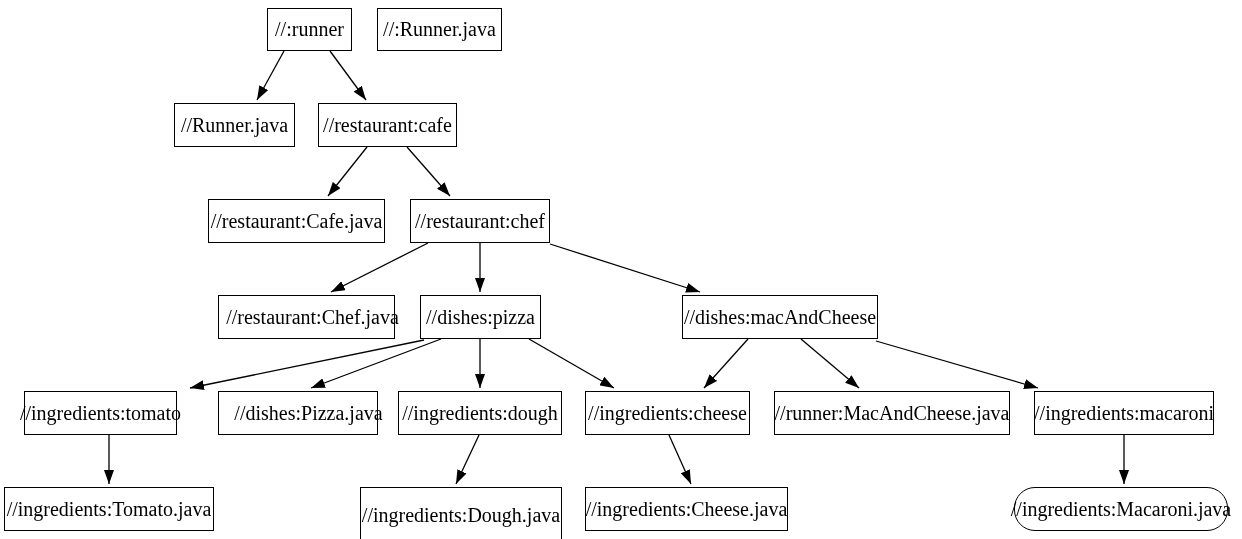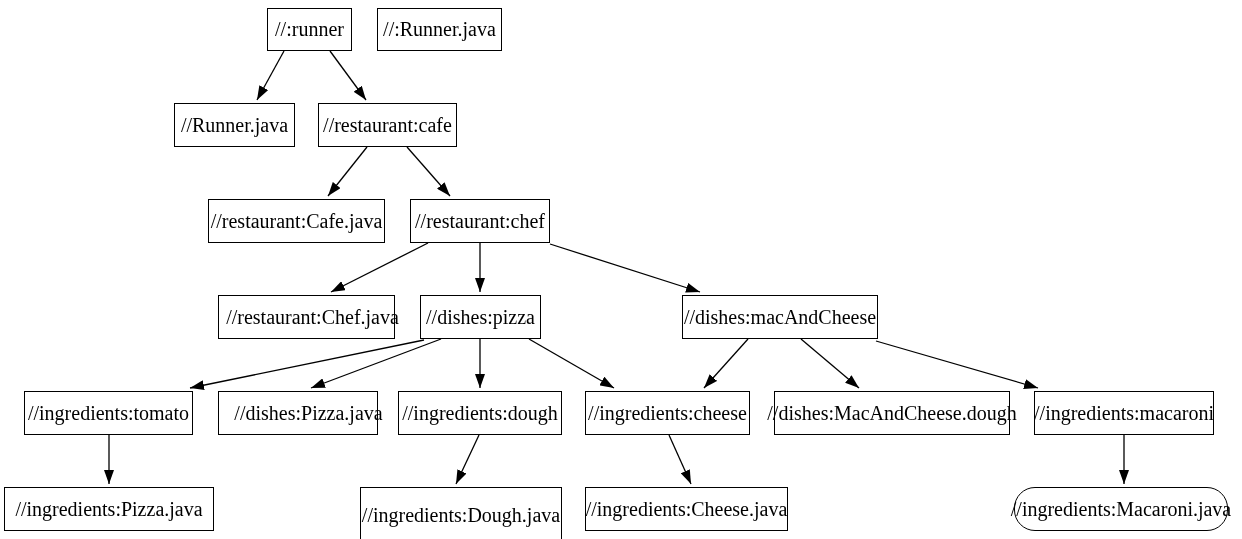--- a/index.html
+++ b/index.html
@@ -75,24 +75,24 @@
   <div id="node-layer">
       <div class="node" style="left: 267px; top: 8px; width: 85px; height: 43px; background: rgb(255, 255, 255); border-color: rgb(0, 0, 0);">//:runner</div>
       <div class="node" style="left: 377px; top: 8px; width: 125px; height: 43px; background: rgb(255, 255, 255); border-color: rgb(0, 0, 0);">//:Runner.java</div>
       <div class="node" style="left: 174px; top: 103px; width: 121px; height: 44px; background: rgb(255, 255, 255); border-color: rgb(0, 0, 0);">//Runner.java</div>
       <div class="node" style="left: 318px; top: 103px; width: 139px; height: 44px; background: rgb(255, 255, 255); border-color: rgb(0, 0, 0);">//restaurant:cafe</div>
       <div class="node" style="left: 208px; top: 199px; width: 177px; height: 44px; background: rgb(255, 255, 255); border-color: rgb(0, 0, 0);">//restaurant:Cafe.java</div>
       <div class="node" style="left: 410px; top: 199px; width: 140px; height: 44px; background: rgb(255, 255, 255); border-color: rgb(0, 0, 0); text-align: right;">//restaurant:chef</div>
       <div class="node" style="left: 218px; top: 295px; width: 177px; height: 44px; background: rgb(255, 255, 255); border-color: rgb(0, 0, 0); padding-left: 12px;">//restaurant:Chef.java</div>
       <div class="node" style="left: 420px; top: 295px; width: 121px; height: 44px; background: rgb(255, 255, 255); border-color: rgb(0, 0, 0);">//dishes:pizza</div>
       <div class="node" style="left: 682px; top: 295px; width: 196px; height: 44px; background: rgb(255, 255, 255); border-color: rgb(0, 0, 0);">//dishes:macAndCheese</div>
-      <div class="node" style="left: 24px; top: 391px; width: 169px; height: 44px; background: rgb(255, 255, 255); border-color: rgb(0, 0, 0);">//ingredients:tomato</div>
+      <div class="node" style="left: 24px; top: 391px; width: 153px; height: 44px; background: rgb(255, 255, 255); border-color: rgb(0, 0, 0);">//ingredients:tomato</div>
       <div class="node" style="left: 218px; top: 391px; width: 160px; height: 44px; background: rgb(255, 255, 255); border-color: rgb(0, 0, 0); padding-left: 21px;">//dishes:Pizza.java</div>
       <div class="node" style="left: 398px; top: 391px; width: 164px; height: 44px; background: rgb(255, 255, 255); border-color: rgb(0, 0, 0);">//ingredients:dough</div>
       <div class="node" style="left: 585px; top: 391px; width: 165px; height: 44px; background: rgb(255, 255, 255); border-color: rgb(0, 0, 0);">//ingredients:cheese</div>
-      <div class="node" style="left: 774px; top: 391px; width: 236px; height: 44px; background: rgb(255, 255, 255); border-color: rgb(0, 0, 0);">//dishes:MacAndCheese.dough</div>
+      <div class="node" style="left: 774px; top: 391px; width: 236px; height: 44px; background: rgb(255, 255, 255); border-color: rgb(0, 0, 0);">//runner:MacAndCheese.java</div>
       <div class="node" style="left: 1034px; top: 391px; width: 180px; height: 44px; background: rgb(255, 255, 255); border-color: rgb(0, 0, 0);">//ingredients:macaroni</div>
-      <div class="node" style="left: 4px; top: 487px; width: 210px; height: 44px; background: rgb(255, 255, 255); border-color: rgb(0, 0, 0);">//ingredients:Pizza.java</div>
+      <div class="node" style="left: 4px; top: 487px; width: 210px; height: 44px; background: rgb(255, 255, 255); border-color: rgb(0, 0, 0);">//ingredients:Tomato.java</div>
       <div class="node" style="left: 360px; top: 487px; width: 202px; height: 56px; background: rgb(255, 255, 255); border-color: rgb(0, 0, 0);">//ingredients:Dough.java</div>
       <div class="node" style="left: 585px; top: 487px; width: 203px; height: 44px; background: rgb(255, 255, 255); border-color: rgb(0, 0, 0);">//ingredients:Cheese.java</div>
       <div class="node" style="left: 1014px; top: 487px; width: 214px; height: 44px; background: rgb(255, 255, 255); border-color: rgb(0, 0, 0); border-radius: 21px;">//ingredients:Macaroni.java</div>
     </div>
 </div>
 
 </body></html>

